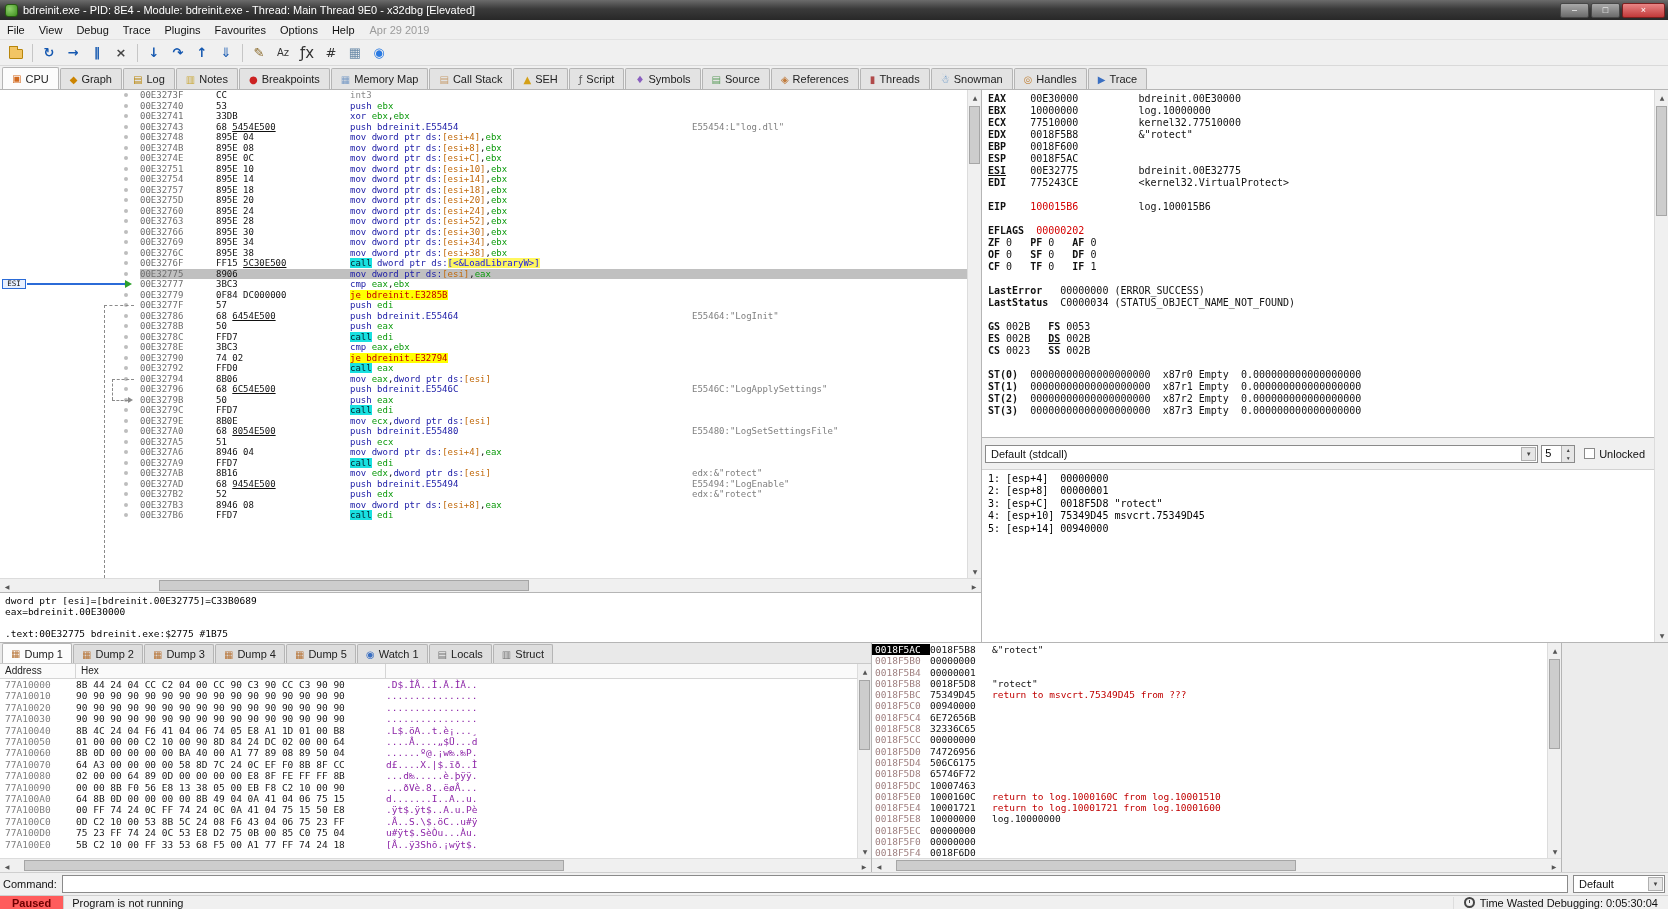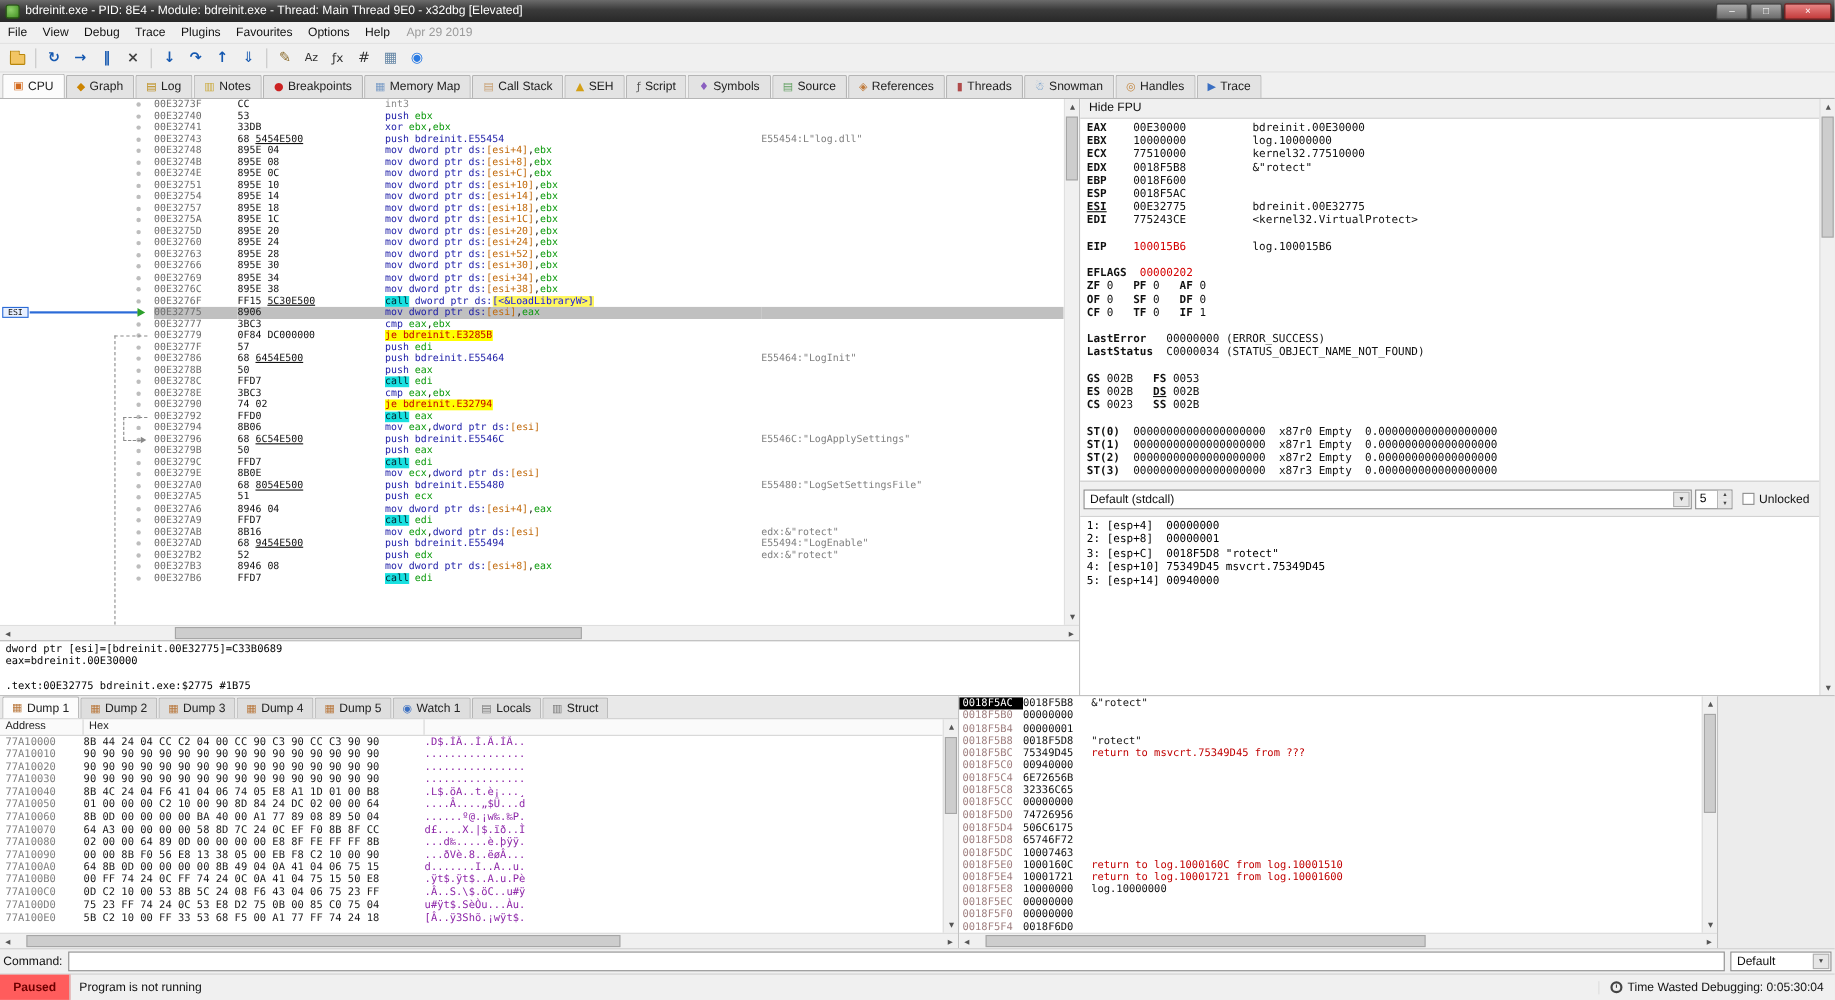--- a/index.html
+++ b/index.html
@@ -103,21 +103,21 @@
 .s-addr.sel{background:#000;color:#fff}
 .s-val{color:#111}
 .s-cmt{color:#111}
 .s-cmt.red{color:#c00000}
 .bottom-filler{flex:1;background:#ececec}
 
 .cmdbar{height:23px;display:flex;align-items:center;gap:5px;background:#f0f0f0;border-top:1px solid #cfcfcf;padding:1px 3px;flex:0 0 auto}
 .cmd-label{font-size:11px;color:#111}
 .cmd-input{flex:1;height:18px;border:1px solid #8a8a8a;background:#fff;font-family:"DejaVu Sans Mono",monospace;font-size:10px;padding:0 3px}
 .cmd-combo{width:92px}
-.statusbar{height:24px;display:flex;align-items:center;background:#f0f0f0;border-top:1px solid #cfcfcf;font-size:11px;flex:0 0 auto}
+.statusbar{height:14px;display:flex;align-items:center;background:#f0f0f0;border-top:1px solid #cfcfcf;font-size:11px;flex:0 0 auto}
 .status-state{height:100%;display:flex;align-items:center;padding:0 12px;background:#ff5c5c;color:#6d0000;font-weight:bold;border-right:1px solid #cfcfcf}
 .status-msg{flex:1;padding:0 8px;border-right:1px solid #ddd;color:#111}
 .status-time{display:flex;align-items:center;gap:5px;padding:0 10px;color:#111}
 .ico-clock{width:11px;height:11px;border:2px solid #444;border-radius:50%;position:relative;display:inline-block}
 .ico-clock::after{content:"";position:absolute;left:3px;top:1px;width:1px;height:3px;background:#444}
 </style>
 </head>
 <body>
 
 <div class="app">
@@ -173,21 +173,21 @@
         <span style="color: rgb(21, 88, 176);">⇓</span>
       </button>
       <span class="tool-sep"></span>
       <button class="tool-btn">
         <span style="color: rgb(138, 106, 42);">✎</span>
       </button>
       <button class="tool-btn">
         <span style="color: rgb(51, 51, 51); font-size: 10px;">Az</span>
       </button>
       <button class="tool-btn">
-        <span style="color: rgb(51, 51, 51); font-size: 11px;">ƒx</span>
+        <span style="color: rgb(51, 51, 51); font-size: 15px;">ƒx</span>
       </button>
       <button class="tool-btn">
         <span style="color: rgb(51, 51, 51);">#</span>
       </button>
       <button class="tool-btn">
         <span style="color: rgb(106, 138, 168);">▦</span>
       </button>
       <button class="tool-btn">
         <span style="color: rgb(42, 122, 226);">◉</span>
       </button>
@@ -325,27 +325,20 @@
               <div class="cell daddr">00E32754</div>
               <div class="cell dbytes"><span class="tk-byt">895E 14</span></div>
               <div class="cell dasm"><span class="tk-mn">mov dword ptr ds:</span><span class="tk-mem">[esi+14]</span><span class="tk-pl">,</span><span class="tk-reg">ebx</span></div>
               <div class="cell dcmt"></div>
             </div>
             <div class="drow">
               <div class="cell gut"><span class="dot"></span></div>
               <div class="cell daddr">00E32757</div>
               <div class="cell dbytes"><span class="tk-byt">895E 18</span></div>
               <div class="cell dasm"><span class="tk-mn">mov dword ptr ds:</span><span class="tk-mem">[esi+18]</span><span class="tk-pl">,</span><span class="tk-reg">ebx</span></div>
-              <div class="cell dcmt"></div>
-            </div>
-            <div class="drow">
-              <div class="cell gut"><span class="dot"></span></div>
-              <div class="cell daddr">00E3275A</div>
-              <div class="cell dbytes"><span class="tk-byt">895E 1C</span></div>
-              <div class="cell dasm"><span class="tk-mn">mov dword ptr ds:</span><span class="tk-mem">[esi+1C]</span><span class="tk-pl">,</span><span class="tk-reg">ebx</span></div>
               <div class="cell dcmt"></div>
             </div>
             <div class="drow">
               <div class="cell gut"><span class="dot"></span></div>
               <div class="cell daddr">00E3275D</div>
               <div class="cell dbytes"><span class="tk-byt">895E 20</span></div>
               <div class="cell dasm"><span class="tk-mn">mov dword ptr ds:</span><span class="tk-mem">[esi+20]</span><span class="tk-pl">,</span><span class="tk-reg">ebx</span></div>
               <div class="cell dcmt"></div>
             </div>
             <div class="drow">
@@ -582,21 +575,20 @@
             <div class="hthumb" style="left:145px;width:370px"></div>
           </div>
         <div class="sb-btn">▶</div>
       </div>
       <div class="infobox" id="infobox"><div>dword ptr [esi]=[bdreinit.00E32775]=C33B0689</div><div>eax=bdreinit.00E30000</div><div> </div><div>.text:00E32775 bdreinit.exe:$2775 #1B75</div></div>
     </div>
 
     <div class="right-col">
       <div class="right-inner">
         <div class="reg-pane">
-          <div class="reg-header">Hide FPU</div>
           <div class="reg-body" id="regbody"><div class="rline"><span class="tk-rn">EAX</span><span class="tk-t">    </span><span class="tk-rv">00E30000</span><span class="tk-t">          </span><span class="tk-rx">bdreinit.00E30000</span></div><div class="rline"><span class="tk-rn">EBX</span><span class="tk-t">    </span><span class="tk-rv">10000000</span><span class="tk-t">          </span><span class="tk-rx">log.10000000</span></div><div class="rline"><span class="tk-rn">ECX</span><span class="tk-t">    </span><span class="tk-rv">77510000</span><span class="tk-t">          </span><span class="tk-rx">kernel32.77510000</span></div><div class="rline"><span class="tk-rn">EDX</span><span class="tk-t">    </span><span class="tk-rv">0018F5B8</span><span class="tk-t">          </span><span class="tk-rx">&amp;"rotect"</span></div><div class="rline"><span class="tk-rn">EBP</span><span class="tk-t">    </span><span class="tk-rv">0018F600</span></div><div class="rline"><span class="tk-rn">ESP</span><span class="tk-t">    </span><span class="tk-rv">0018F5AC</span></div><div class="rline"><span class="tk-rnu">ESI</span><span class="tk-t">    </span><span class="tk-rv">00E32775</span><span class="tk-t">          </span><span class="tk-rx">bdreinit.00E32775</span></div><div class="rline"><span class="tk-rn">EDI</span><span class="tk-t">    </span><span class="tk-rv">775243CE</span><span class="tk-t">          </span><span class="tk-rx">&lt;kernel32.VirtualProtect&gt;</span></div><div class="rline"> </div><div class="rline"><span class="tk-rn">EIP</span><span class="tk-t">    </span><span class="tk-red">100015B6</span><span class="tk-t">          </span><span class="tk-rx">log.100015B6</span></div><div class="rline"> </div><div class="rline"><span class="tk-rn">EFLAGS</span><span class="tk-t">  </span><span class="tk-red">00000202</span></div><div class="rline"><span class="tk-rn">ZF</span><span class="tk-rv"> 0</span><span class="tk-t">   </span><span class="tk-rn">PF</span><span class="tk-rv"> 0</span><span class="tk-t">   </span><span class="tk-rn">AF</span><span class="tk-rv"> 0</span></div><div class="rline"><span class="tk-rn">OF</span><span class="tk-rv"> 0</span><span class="tk-t">   </span><span class="tk-rn">SF</span><span class="tk-rv"> 0</span><span class="tk-t">   </span><span class="tk-rn">DF</span><span class="tk-rv"> 0</span></div><div class="rline"><span class="tk-rn">CF</span><span class="tk-rv"> 0</span><span class="tk-t">   </span><span class="tk-rn">TF</span><span class="tk-rv"> 0</span><span class="tk-t">   </span><span class="tk-rn">IF</span><span class="tk-rv"> 1</span></div><div class="rline"> </div><div class="rline"><span class="tk-rn">LastError</span><span class="tk-t">   </span><span class="tk-rv">00000000 (ERROR_SUCCESS)</span></div><div class="rline"><span class="tk-rn">LastStatus</span><span class="tk-t">  </span><span class="tk-rv">C0000034 (STATUS_OBJECT_NAME_NOT_FOUND)</span></div><div class="rline"> </div><div class="rline"><span class="tk-rn">GS</span><span class="tk-rv"> 002B</span><span class="tk-t">   </span><span class="tk-rn">FS</span><span class="tk-rv"> 0053</span></div><div class="rline"><span class="tk-rn">ES</span><span class="tk-rv"> 002B</span><span class="tk-t">   </span><span class="tk-rnu">DS</span><span class="tk-rv"> 002B</span></div><div class="rline"><span class="tk-rn">CS</span><span class="tk-rv"> 0023</span><span class="tk-t">   </span><span class="tk-rn">SS</span><span class="tk-rv"> 002B</span></div><div class="rline"> </div><div class="rline"><span class="tk-rn">ST(0)</span><span class="tk-t">  </span><span class="tk-rv">00000000000000000000</span><span class="tk-t">  </span><span class="tk-rv">x87r0</span><span class="tk-t"> </span><span class="tk-rv">Empty</span><span class="tk-t">  </span><span class="tk-rv">0.000000000000000000</span></div><div class="rline"><span class="tk-rn">ST(1)</span><span class="tk-t">  </span><span class="tk-rv">00000000000000000000</span><span class="tk-t">  </span><span class="tk-rv">x87r1</span><span class="tk-t"> </span><span class="tk-rv">Empty</span><span class="tk-t">  </span><span class="tk-rv">0.000000000000000000</span></div><div class="rline"><span class="tk-rn">ST(2)</span><span class="tk-t">  </span><span class="tk-rv">00000000000000000000</span><span class="tk-t">  </span><span class="tk-rv">x87r2</span><span class="tk-t"> </span><span class="tk-rv">Empty</span><span class="tk-t">  </span><span class="tk-rv">0.000000000000000000</span></div><div class="rline"><span class="tk-rn">ST(3)</span><span class="tk-t">  </span><span class="tk-rv">00000000000000000000</span><span class="tk-t">  </span><span class="tk-rv">x87r3</span><span class="tk-t"> </span><span class="tk-rv">Empty</span><span class="tk-t">  </span><span class="tk-rv">0.000000000000000000</span></div></div>
         </div>
         <div class="args-pane">
           <div class="args-header">
             <div class="combo" style="flex:1">
               <span class="combo-main">Default (stdcall)</span>
               <span class="combo-arrow">▼</span>
             </div>
             <div class="spin">
               <span class="spin-val">5</span>

